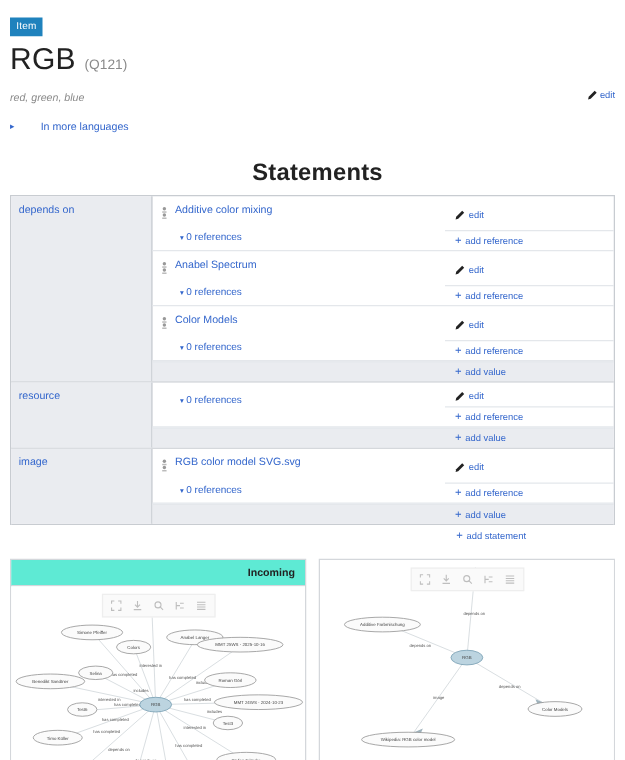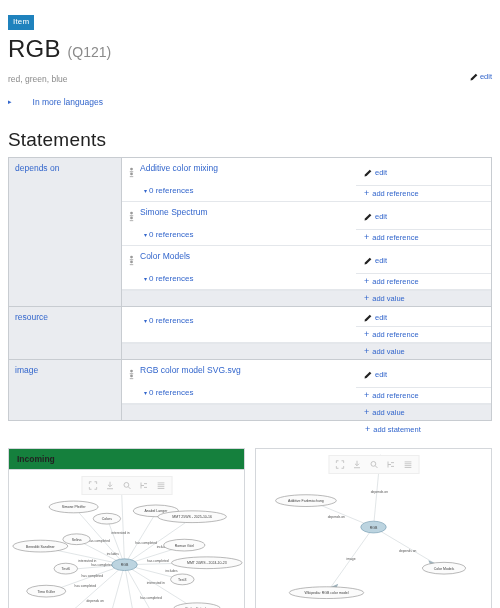--- a/index.html
+++ b/index.html
@@ -14,37 +14,37 @@
 
   
   .header { padding: 10px 8px 0 8px; }
   .badge {
     display:inline-block; background:#1f82bd; color:#fff;
     font-size:8px; line-height:1; padding:3px 5px 4px 5px;
     letter-spacing:.2px;
   }
   .title-row { display:flex; align-items:baseline; gap:7px; margin-top:5px; }
   .title { font-size:24px; color:#222; font-weight:400; letter-spacing:.2px; }
-  .title-id { font-size:14px; color:#8a8a8a; }
+  .title-id { font-size:11px; color:#8a8a8a; }
   .desc-row { display:flex; align-items:flex-start; margin-top:8px; }
   .desc-col { flex:1 1 auto; }
   .description { font-size:8.5px; color:#222; line-height:1.35; }
-  .aliases { font-size:8.5px; color:#8a8a8a; margin-top:3px; }
+  .aliases { font-size:8.5px; color:#8a8a8a; margin-top:3px;font-style:italic; }
   .edit-link {
     font-size:7.5px; color:#36c; white-space:nowrap;
     display:flex; align-items:center; gap:2px; padding-top:1px;
   }
   .pencil { display:inline-block; width:8px; height:8px; }
   .langs { margin-top:13px; font-size:8.5px; color:#36c; display:flex; align-items:center; gap:21px;}
   .caret-r { font-size:7px; color:#36c; }
 
   
   h2.statements {
-    font-size:19px; font-weight:400; color:#222;
-    margin:22px 0 6px 8px; letter-spacing:.2px;
+    font-size:19px; font-weight:700; color:#222;
+    margin:22px 0 6px 8px; letter-spacing:.2px;text-align:center;
   }
   .stmt-table { width:484px; margin:0 8px; border:1px solid #c8ccd1; border-bottom:none; }
   .stmt-group { display:flex; border-bottom:1px solid #c8ccd1; }
   .prop-cell {
     width:113px; flex:0 0 113px; background:#eaecf0;
     border-right:1px solid #c8ccd1; padding:5px 6px;
     font-size:8.5px; color:#36c;
   }
   .values-cell { flex:1 1 auto; display:flex; flex-direction:column; }
   .value-row { display:flex; border-bottom:1px solid #e4e7eb; }
@@ -78,22 +78,22 @@
   .addstmt-spacer { flex:1 1 auto; }
   .addstmt-btn {
     width:136px; flex:0 0 136px; display:flex; align-items:center; gap:3px;
     padding:4px 0 4px 9px; font-size:7.5px; color:#36c;
   }
 
   
   .panels { display:flex; gap:10px; margin:10px 8px 0 8px; }
   .panel { flex:1 1 50%; border:1px solid #d4d7db; background:#fff; }
   .panel-head {
-    background:#15803d; border-bottom:1px solid #d4d7db;
-    padding:5px 8px; font-size:8.5px; font-weight:bold; color:#222;
+    background:#5eead4; border-bottom:1px solid #d4d7db;
+    padding:5px 8px; font-size:8.5px; font-weight:bold; color:#222;text-align:right;
   }
   .panel-body { position:relative; height:162px; overflow:hidden; background:#fff; }
   .graph-toolbar {
     position:absolute; top:6px; left:50%; transform:translateX(-50%);
     display:flex; gap:2px; background:#fafafa; border:1px solid #eee;
     padding:2px 3px; z-index:5;
   }
   .tb-btn { width:15px; height:13px; display:flex; align-items:center; justify-content:center; opacity:.45;}
   .graph-svg { position:absolute; inset:0; width:100%; height:100%; }
   .node-ell { fill:#fbfbfb; stroke:#999; stroke-width:.7; }
@@ -177,21 +177,21 @@
           <div class="value-main">
             <div class="value-line">
               <span class="rank-icon">
                 <svg viewBox="0 0 7 12" width="7" height="11">
                     <circle cx="3.5" cy="2.2" r="1.5" fill="#999"></circle>
                     <rect x="1.6" y="4.4" width="3.8" height="1.3" fill="#bbb"></rect>
                     <circle cx="3.5" cy="7.6" r="1.5" fill="#999"></circle>
                     <rect x="1.6" y="9.8" width="3.8" height="1.3" fill="#bbb"></rect>
                   </svg>
               </span>
-              <span class="value-link">Simone Spectrum</span>
+              <span class="value-link">Anabel Spectrum</span>
             </div>
             <div class="refs">
               <span class="caret-d">▾</span>
               <span>0 references</span>
             </div>
           </div>
           <div class="value-actions">
             <div class="act-edit">
               <span class="pencil"><svg viewBox="0 0 10 10" width="8" height="8">
                     <path d="M7.2.8 9.2 2.8 3.2 8.8 .6 9.4 1.2 6.8z" fill="#222"></path>

